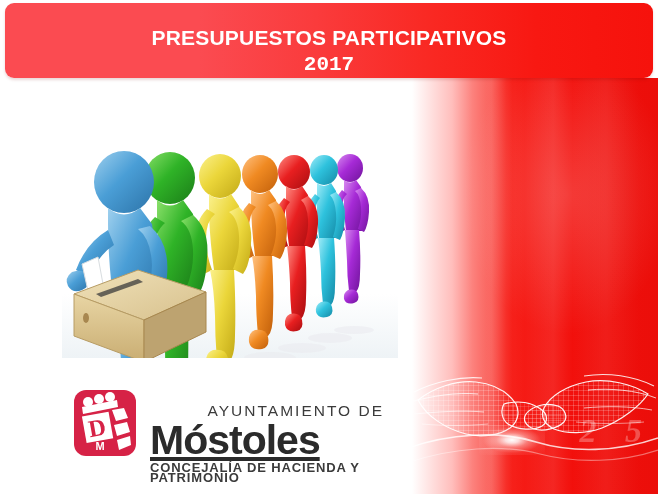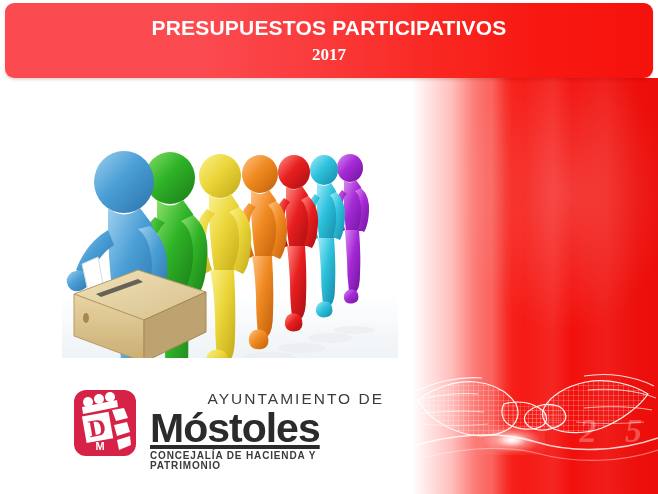--- a/index.html
+++ b/index.html
@@ -108,40 +108,40 @@
     width: 648px; height: 75px;
     border-radius: 9px;
     background: linear-gradient(to right,
         #fb4b51 0%, #fb4b51 30%, #fa3b3c 48%,
         #f92822 66%, #f81812 82%, #f6120c 100%);
     box-shadow: 0 2px 3px rgba(120,0,0,0.16);
     box-sizing: border-box;
     display: flex;
     flex-direction: column;
     align-items: center;
-    justify-content: center;
+    justify-content: flex-end;
     overflow: hidden;
   }
   .banner-title-line {
     color: #ffffff;
     font-weight: bold;
     font-size: 21px;
     letter-spacing: 0.2px;
     line-height: 27px;
     text-align: center;
     white-space: nowrap;
     font-family: "Liberation Sans", sans-serif;
   }
   .banner-year {
     color: #ffffff;
     font-weight: bold;
-    font-size: 17px;
+    font-size: 21px;
     line-height: 27px;
     text-align: center;
-    font-family: Liberation Serif, serif;
+    font-family: Liberation Mono, monospace;
   }
 
   
   .vote-photo {
     position: absolute;
     left: 62px; top: 122px;
     width: 336px; height: 236px;
   }
   .vote-photo svg { display: block; }
 
@@ -161,33 +161,34 @@
     margin-left: 12px;
     padding-top: 2px;
   }
   .logo-ayto {
     color: #3b3b3b;
     font-size: 15.5px;
     letter-spacing: 2.0px;
     line-height: 17px;
     text-align: right;
     font-family: "Liberation Sans", sans-serif;
+    margin-top: 12px;
   }
   .logo-mostoles {
     color: #2b2b2b;
     font-size: 41px;
     font-weight: bold;
     line-height: 42px;
     letter-spacing: -1px;
     font-family: "Liberation Sans", sans-serif;
     text-decoration: underline;
   }
   .logo-concejalia {
     color: #3b3b3b;
-    font-size: 10px;
+    font-size: 13px;
     font-weight: bold;
     letter-spacing: 0.85px;
     line-height: 10px;
     margin-top: 2px;
     font-family: "Liberation Sans", sans-serif;
   }
 </style>
 </head>
 <body>
 

